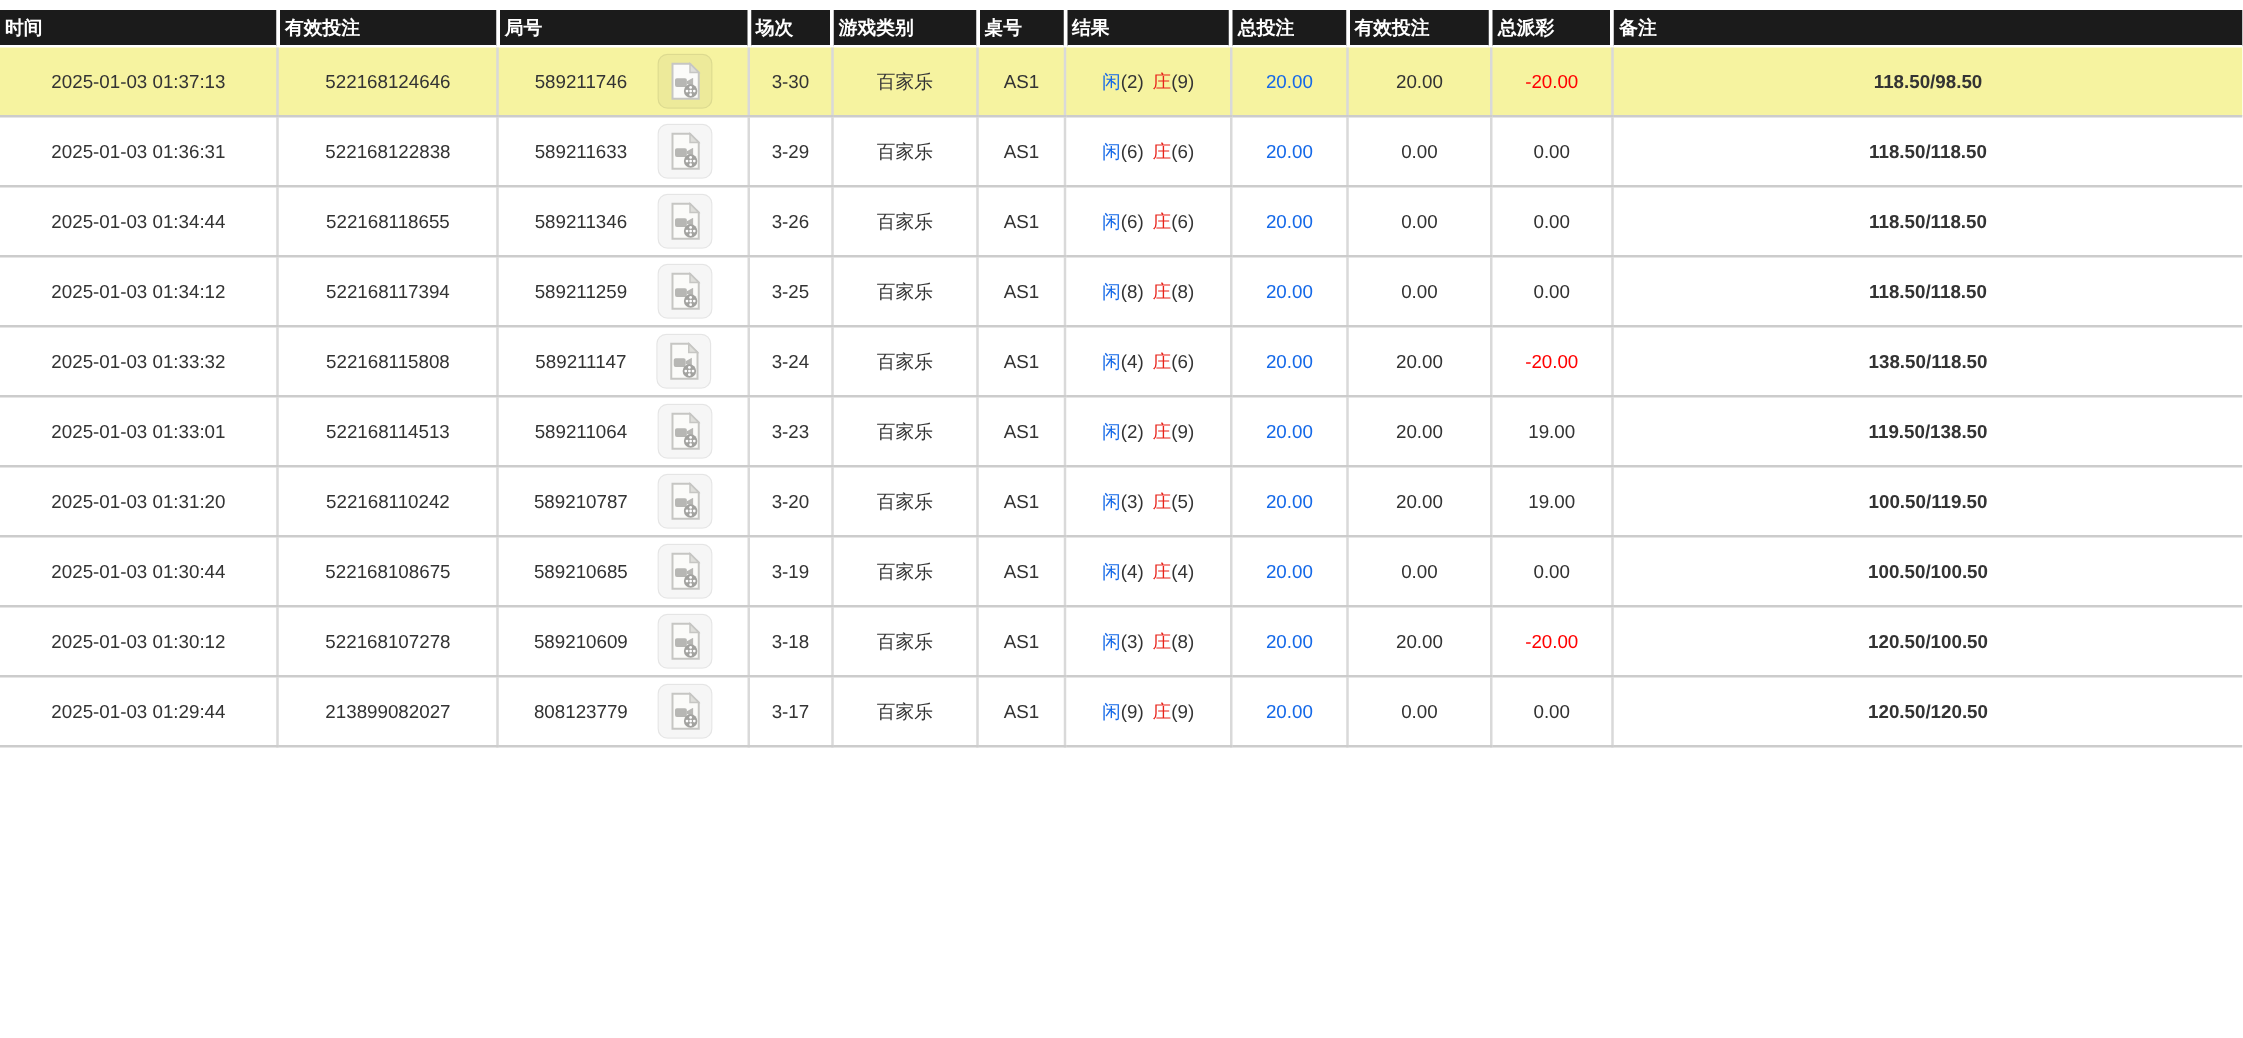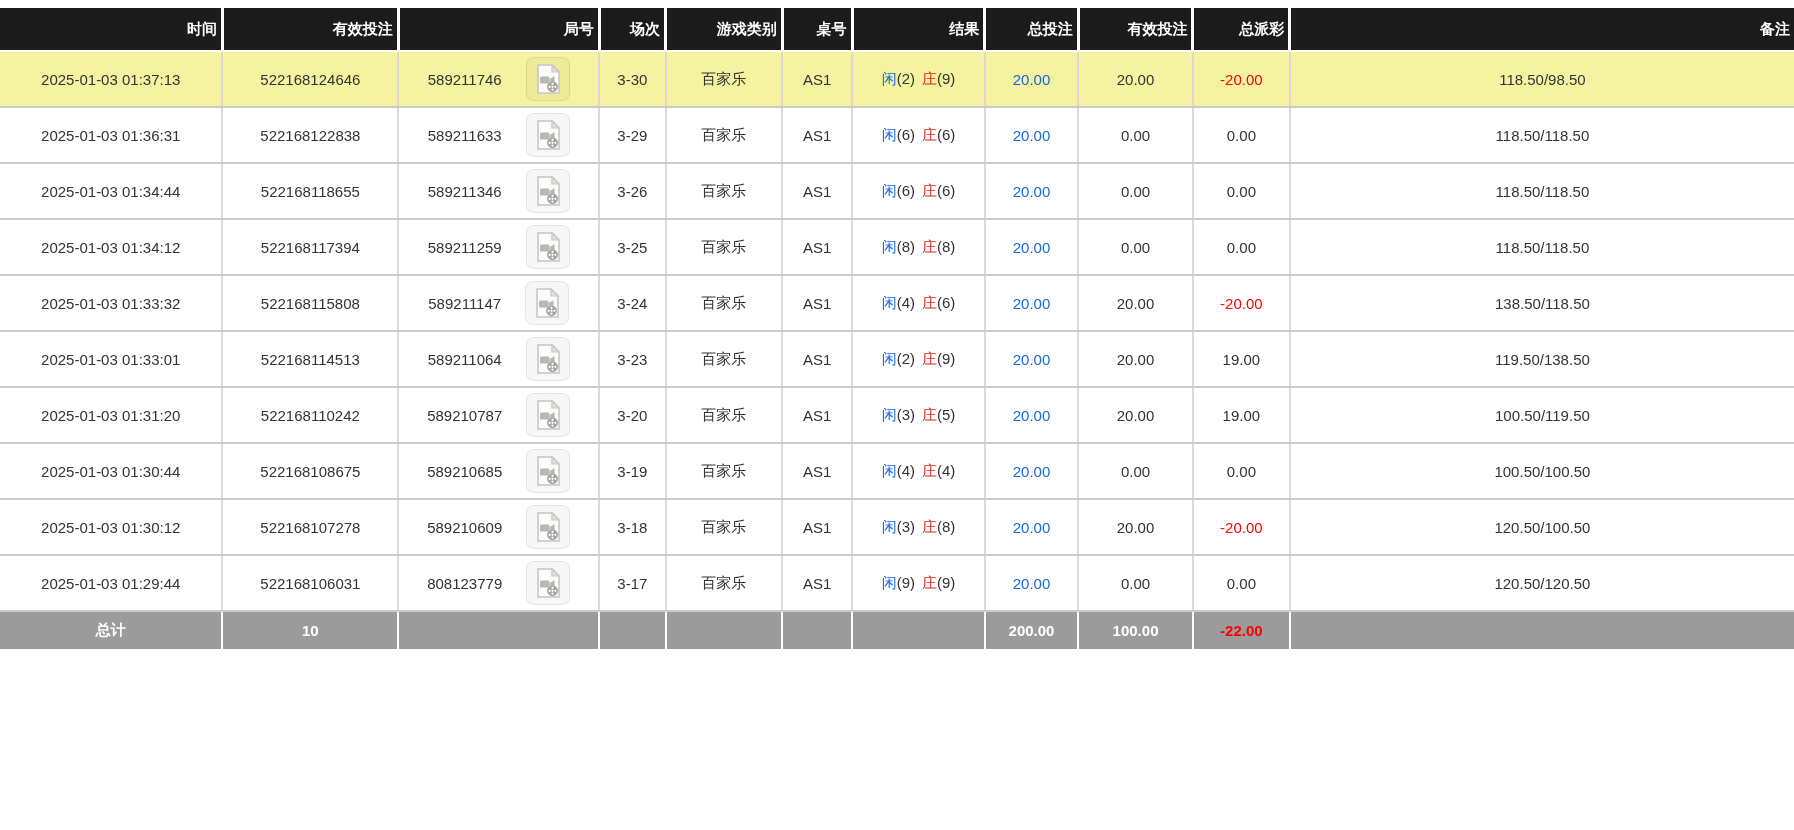--- a/index.html
+++ b/index.html
@@ -18,39 +18,39 @@
     table-layout: fixed;
     font-size: 15px;
     color: #333;
   }
   
   .bet-table th {
     background: #1b1b1b;
     color: #ffffff;
     font-weight: 700;
     font-size: 15px;
-    height: 43px;
-    text-align: right;
+    height: 29px;
+    text-align: left;
     border-right: 3px solid #ffffff;
     border-bottom: 2px solid #ffffff;
     padding: 0 4px;
   }
   .bet-table th:last-child { border-right: none; }
 
   
   .bet-table td {
     background: #ffffff;
     text-align: center;
     height: 56px;
     border-right: 2px solid #d9d9d9;
     border-bottom: 2px solid #cccccc;
     padding: 0 4px;
     white-space: nowrap;
   }
-  .bet-table td:last-child { border-right: none; }
+  .bet-table td:last-child { border-right: none; font-weight: bold; }
   tr.highlight td { background: #f6f3a0; margin-left: 16px; }
 
   
   tr.footer-row td {
     background: #9b9b9b;
     color: #ffffff;
     font-weight: 700;
     height: 39px;
     border-right: 2px solid #ffffff;
     border-bottom: 2px solid #ffffff;
@@ -420,21 +420,21 @@
     </td>
     <td>
       <a class="bet-link">20.00</a>
     </td>
     <td>20.00</td>
     <td class="payout-val neg">-20.00</td>
     <td>120.50/100.50</td>
   </tr>
         <tr class="data-row">
     <td>2025-01-03 01:29:44</td>
-    <td>522168106031</td>
+    <td>213899082027</td>
     <td>
       <span class="round-wrap">
         <span>808123779</span>
         <button class="video-btn">
           <svg width="30" height="32" viewBox="0 0 30 32">
             <path d="M5 2 H19 L26 9 V30 H5 Z" fill="#fbfbf9" stroke="#c6c6c3" stroke-width="1.6"></path>
             <path d="M19 2 V9 H26 Z" fill="#dededa" stroke="#c6c6c3" stroke-width="1.2"></path>
             <rect x="7" y="13.5" width="9.5" height="7" rx="1.5" fill="#b7b7b4"></rect>
             <path d="M16.5 16 L21.5 13.2 V20.8 L16.5 18 Z" fill="#b7b7b4"></path>
             <circle cx="19.5" cy="23.8" r="5.4" fill="#a3a3a0"></circle>
@@ -455,28 +455,15 @@
     </td>
     <td>
       <a class="bet-link">20.00</a>
     </td>
     <td>0.00</td>
     <td class="payout-val">0.00</td>
     <td>120.50/120.50</td>
   </tr>
       </tbody>
     <tbody>
-      <tr class="footer-row">
-        <td>总计</td>
-        <td>10</td>
-        <td></td>
-        <td></td>
-        <td></td>
-        <td></td>
-        <td></td>
-        <td>200.00</td>
-        <td>100.00</td>
-        <td class="payout-val neg">-22.00</td>
-        <td></td>
-      </tr>
     </tbody>
   </table>
 </div>
 
 </body></html>

